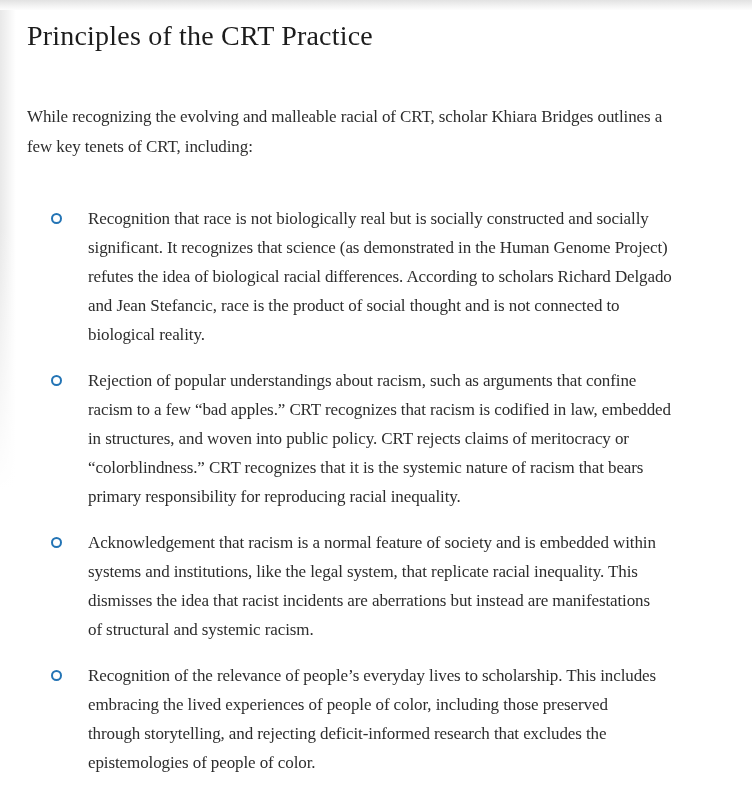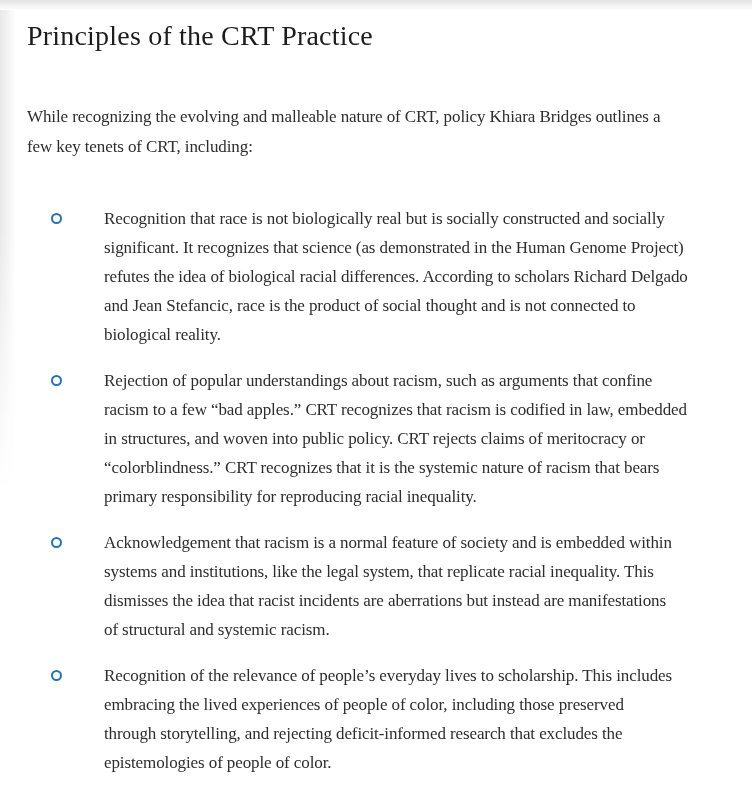--- a/index.html
+++ b/index.html
@@ -57,21 +57,20 @@
   }
   .tenets-list {
     margin: 42px 0 0 0;
     padding: 0;
     list-style: none;
   }
   .tenet-item {
     display: flex;
     align-items: flex-start;
     margin: 0 0 17px 0;
-    gap: 16px;
   }
   .bullet-circle {
     box-sizing: border-box;
     flex: none;
     width: 11px;
     height: 11px;
     margin: 9px 0 0 24px;
     border: 2px solid #2374b5;
     border-radius: 50%;
     background: transparent;
@@ -88,21 +87,21 @@
 </head>
 <body>
 
 <div class="page">
   <div class="top-edge"></div>
   <div class="left-shade"></div>
 
   <div class="content">
     <h1 class="page-title">Principles of the CRT Practice</h1>
 
-    <p class="intro">While recognizing the evolving and malleable nature of CRT, policy Khiara Bridges outlines a
+    <p class="intro">While recognizing the evolving and malleable racial of CRT, scholar Khiara Bridges outlines a
 few key tenets of CRT, including:</p>
 
     <ul class="tenets-list">
       <li class="tenet-item">
         <span class="bullet-circle"></span>
         <div class="tenet-text">Recognition that race is not biologically real but is socially constructed and socially
 significant. It recognizes that science (as demonstrated in the Human Genome Project)
 refutes the idea of biological racial differences. According to scholars Richard Delgado
 and Jean Stefancic, race is the product of social thought and is not connected to
 biological reality.</div>

